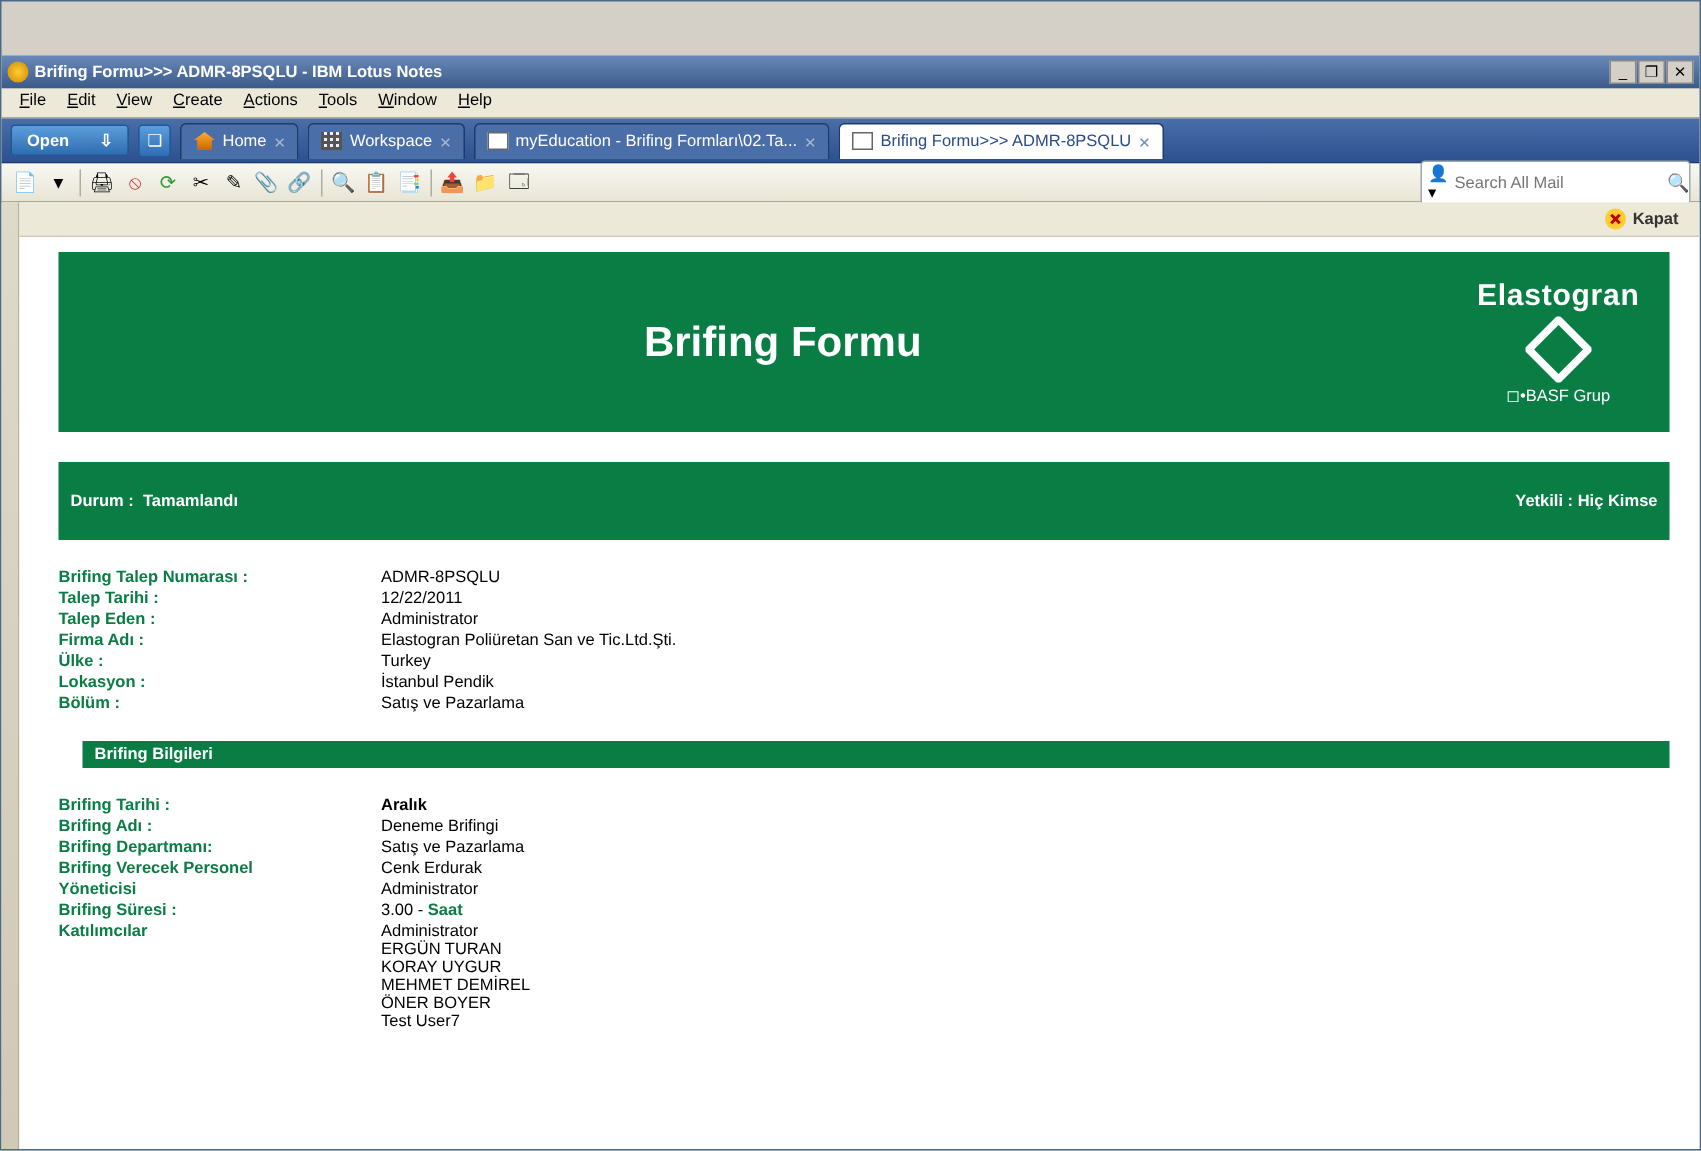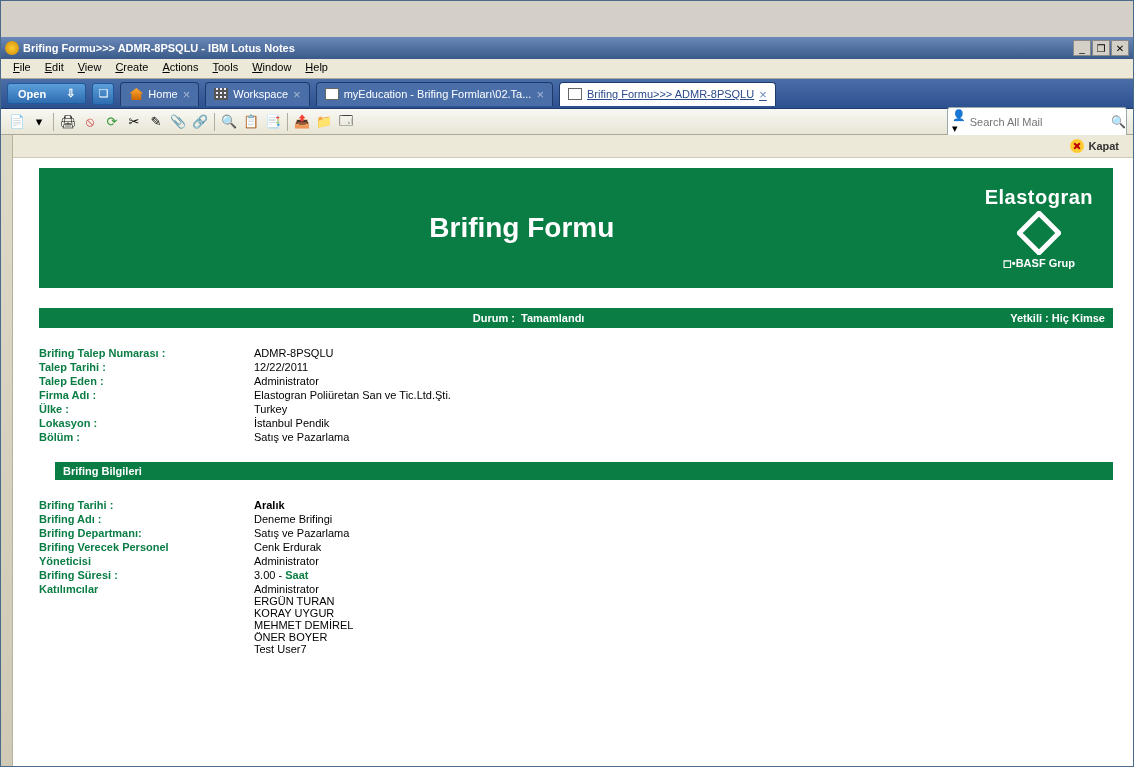--- a/index.html
+++ b/index.html
@@ -85,21 +85,21 @@
   color: #fff;
   padding: 4px 8px;
   border: 1px solid #1e3a6a;
   border-bottom: none;
   border-radius: 4px 4px 0 0;
   display: flex; align-items: center; gap: 5px;
   cursor: pointer;
   white-space: nowrap;
   font-size: 11px;
 }
-.tab.active { background: #fff; color: #2a4a8a; text-decoration: underline; }
+.tab.active { background: #fff; color: #2a4a8a; }
 .tab .tab-ico { width: 14px; height: 12px; display:inline-block; }
 .tab .home-ico { background: linear-gradient(#ffaa33,#cc6600); clip-path: polygon(50% 0,100% 45%,85% 45%,85% 100%,15% 100%,15% 45%,0 45%); }
 .tab .grid-ico { background: repeating-linear-gradient(90deg,#555 0 2px,transparent 2px 4px), repeating-linear-gradient(0deg,#555 0 2px,transparent 2px 4px); background-color:#eef;}
 .tab .doc-ico { background:#fff; border:1px solid #666;}
 .tab .close-x { color: #aab8d4; cursor: pointer; font-size: 13px; }
 .tab.active .close-x { color: #6a88b8; }
 .toolbar-row {
   height: 26px;
   background: linear-gradient(to bottom, #f8f8f4, #e8e5d4);
   border-bottom: 1px solid #aca899;
@@ -179,29 +179,28 @@
   text-align: center;
   font-size: 28px;
   font-weight: bold;
 }
 .brand {
   text-align: center;
   font-size: 12px;
 }
 .brand .bname { font-size: 20px; font-weight: bold; letter-spacing: 0.5px;}
 .brand svg { display:block; margin: 2px auto; }
-.brand .bline { font-size:11px; font-weight:bold;}
+.brand .bline { font-size:11px; font-weight:normal;}
 .status-bar {
   background: #0a7d45;
   color: #fff;
   font-weight: bold;
-  padding: 4px 8px;
+  padding: 20px 8px;
   margin-top: 20px;
   display: flex;
-  text-align: center;
 }
 .status-bar .left { flex:1; }
 .field-rows { margin-top: 18px; }
 .frow { display:flex; padding: 1px 0; }
 .flabel { width: 215px; color: #0a7d45; font-weight: bold; }
 .fvalue { flex:1; color:#000; }
 .section-bar {
   background: #0a7d45;
   color: #fff;
   font-weight: bold;

